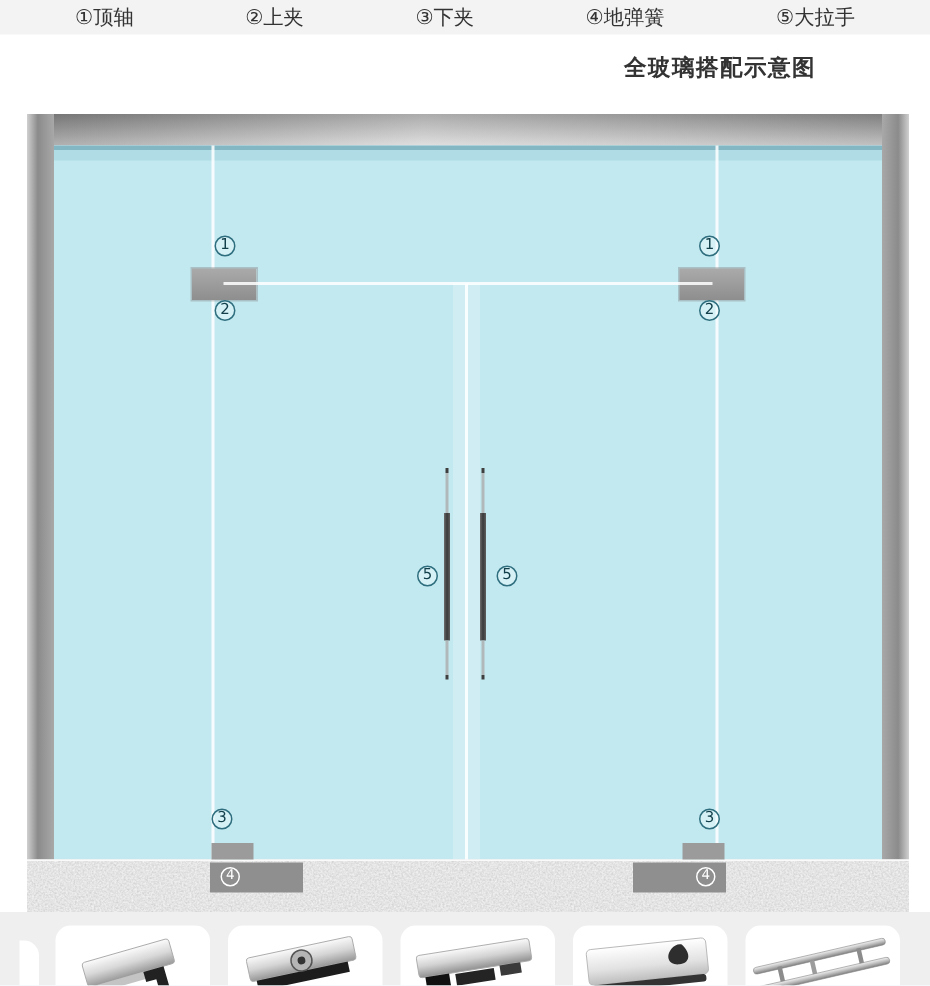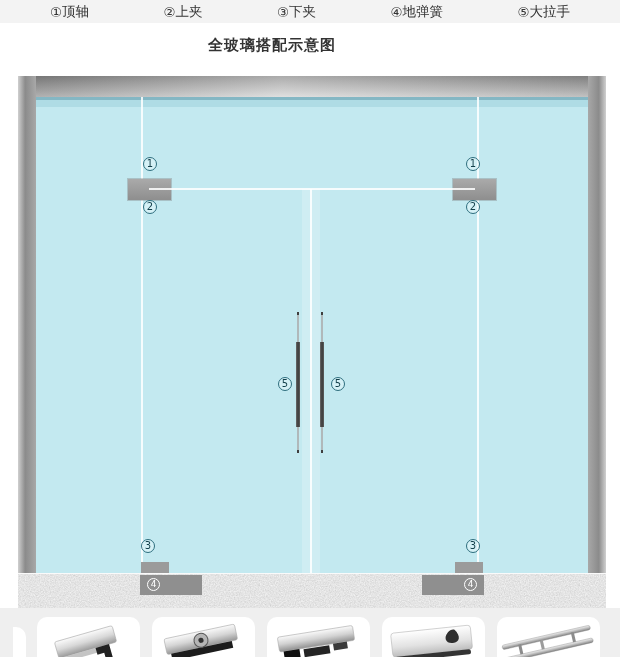--- a/index.html
+++ b/index.html
@@ -7,21 +7,21 @@
   body { font-family:"DejaVu Sans","Liberation Sans",sans-serif; }
   .stage { position:relative; width:620px; height:657px; background:#fff; overflow:hidden; }
 
   
   .legend-bar { position:absolute; left:0; top:0; width:620px; height:23px;
     background:#f3f3f3; display:flex; align-items:center; justify-content:space-between;
     padding:0 50px; font-size:13.5px; color:#333; }
   .legend-item { display:flex; align-items:center; white-space:nowrap; }
 
   
-  .page-title { position:absolute; top:36px; left:0; width:544px; text-align:center;
+  .page-title { position:absolute; top:36px; left:0; width:544px; text-align:right;
     font-size:15px; font-weight:600; color:#333; letter-spacing:1px; }
 
   
   .diagram { position:absolute; left:18px; top:76px; width:588px; height:532px; }
   .frame-top { position:absolute; left:0; top:0; width:588px; height:21px;
     background:linear-gradient(90deg, rgba(30,30,30,.20), rgba(255,255,255,.30) 45%, rgba(30,30,30,.10)),
                linear-gradient(#878787,#d2d2d2); }
   .frame-side { position:absolute; top:0; width:18px; height:497px; }
   .frame-left  { left:0;  background:linear-gradient(90deg,#d0d0d0,#8b8b8b 40%,#a8a8a8); }
   .frame-right { right:0; background:linear-gradient(270deg,#d0d0d0,#8b8b8b 40%,#a8a8a8); }

